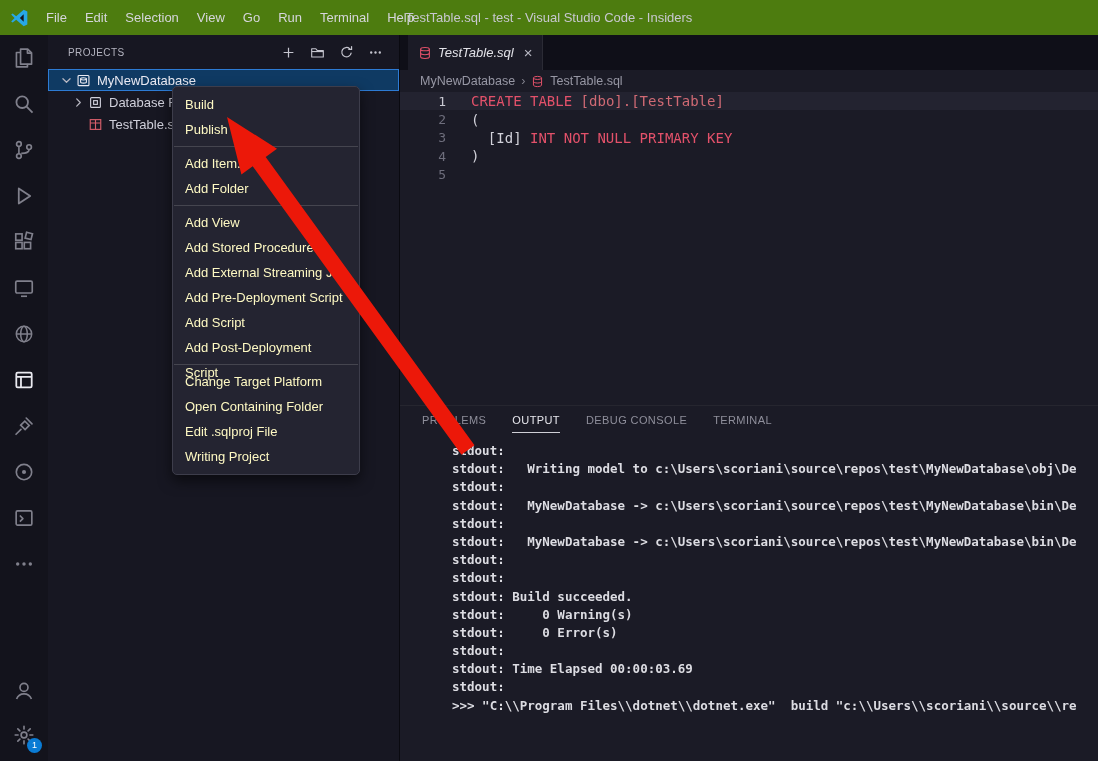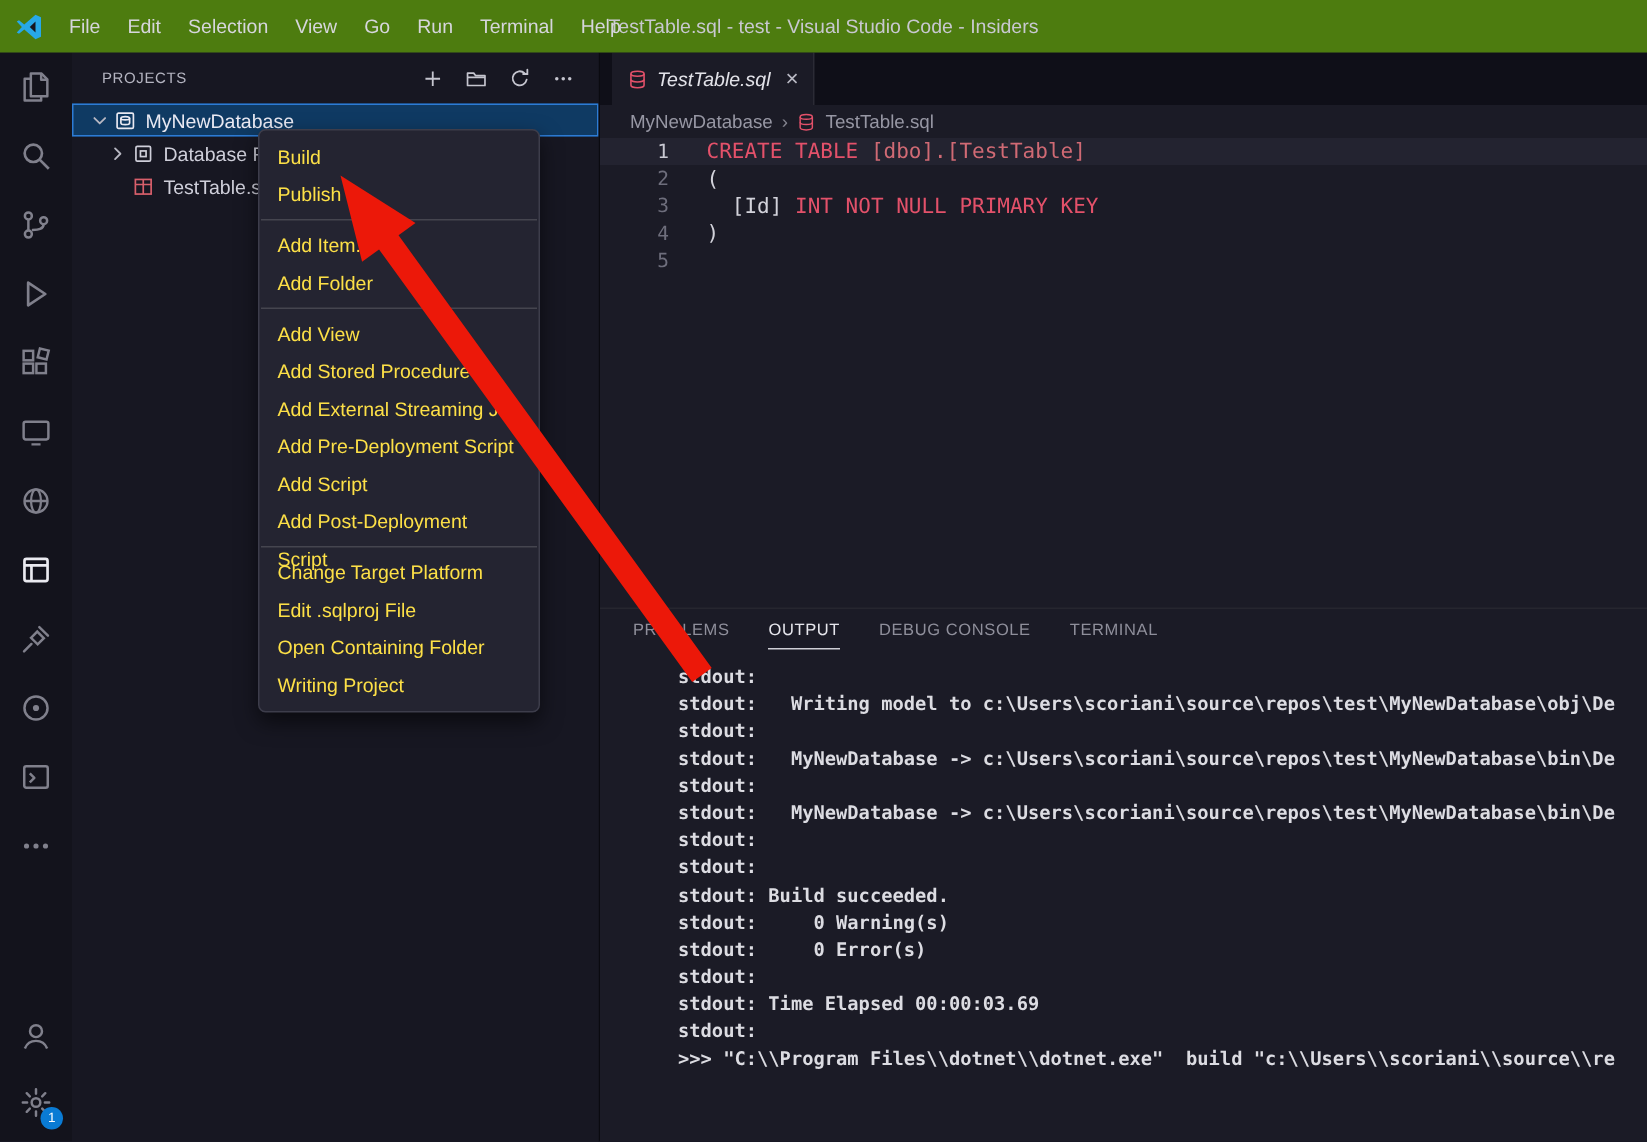--- a/index.html
+++ b/index.html
@@ -46,21 +46,21 @@
   .tr-chevron { width:16px; display:flex; justify-content:center; color:#b7b7c2; flex:none; }
   .tr-chevron svg { width:13px; height:13px; }
   .tr-icon { width:18px; display:flex; justify-content:center; margin-right:5px; flex:none; }
   .tr-icon svg { width:15px; height:15px; }
 
   
   .context-menu { position:absolute; left:172px; top:86px; width:188px;
     background:#242431; border:1px solid #3d3d4b; border-radius:5px;
     box-shadow:0 6px 14px rgba(0,0,0,.55); padding:5px 0; z-index:40; }
   .cm-item { height:25px; line-height:25px; padding:0 12px; font-size:13px;
-    color:#fde047; cursor:pointer; }
+    color:#fef9c3; cursor:pointer; }
   .cm-sep { height:1px; background:#45454f; margin:4px 1px; }
 
   
   .editor-group { position:absolute; left:399px; top:35px; right:0; bottom:0;
     background:#1b1b26; border-left:1px solid #0a0a10; }
   .tabbar { height:35px; background:#0f0f18; display:flex; }
   .tab { margin-left:8px; height:35px; display:flex; align-items:center; gap:6px;
     padding:0 10px; background:#1b1b26; border-right:1px solid rgba(255,255,255,.07);
     cursor:pointer; }
   .tab svg { width:14px; height:14px; }
@@ -356,20 +356,20 @@
     <div class="cm-item">Add Folder</div>
     <div class="cm-sep"></div>
     <div class="cm-item">Add View</div>
     <div class="cm-item">Add Stored Procedure</div>
     <div class="cm-item">Add External Streaming Job</div>
     <div class="cm-item">Add Pre-Deployment Script</div>
     <div class="cm-item">Add Script</div>
     <div class="cm-item">Add Post-Deployment Script</div>
     <div class="cm-sep"></div>
     <div class="cm-item">Change Target Platform</div>
+    <div class="cm-item">Open Containing Folder</div>
     <div class="cm-item">Edit .sqlproj File</div>
-    <div class="cm-item">Open Containing Folder</div>
     <div class="cm-item">Writing Project</div>
   </div>
 
 <svg class="arrow-layer" viewBox="0 0 1098 761">
   <polygon points="474.5,445.3 265.7,156.9 277,148.7 227,117 241.4,174.5 252.7,166.3 461.5,454.7" fill="#ec1809"></polygon>
 </svg>
 
 </body></html>

